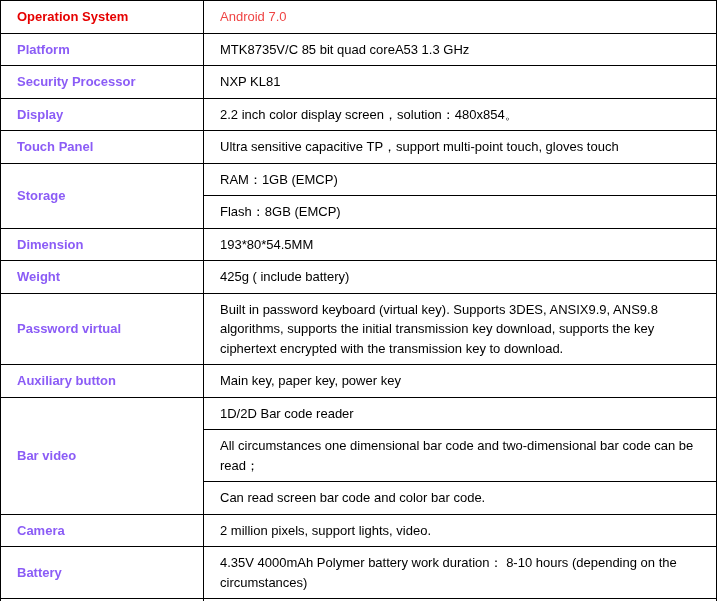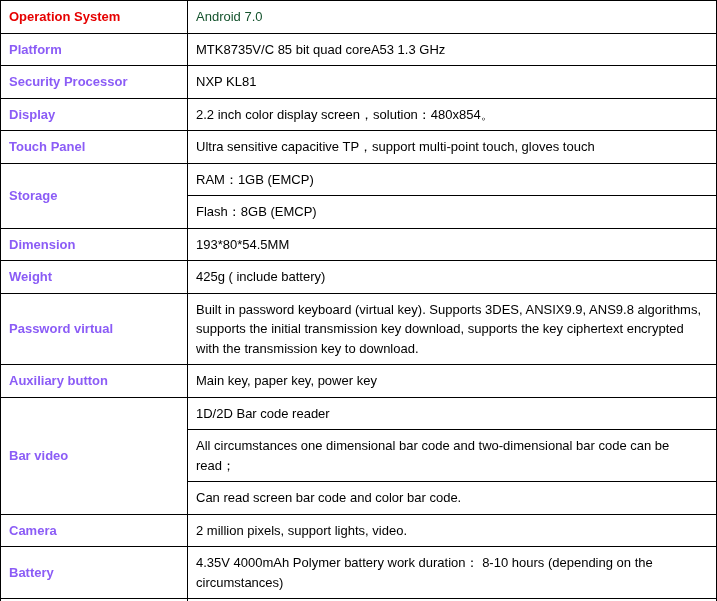--- a/index.html
+++ b/index.html
@@ -9,37 +9,37 @@
     font-size: 13px;
     background: #fff;
   }
   .spec-table {
     width: 717px;
     border-collapse: collapse;
     border: 1px solid #000;
   }
   .spec-table td {
     border: 1px solid #000;
-    padding: 6px 8px;
+    padding: 6px 16px;
     vertical-align: middle;
     line-height: 1.5;
   }
   .label-col {
     width: 170px;
     font-weight: bold;
     color: #8b5cf6;
   }
   .value-col {
     color: #000;
   }
   .highlight-label {
     color: #e60000;
   }
   .highlight-value {
-    color: #14532d;
+    color: #ef4444;
   }
 </style>
 </head>
 <body>
 
 <table class="spec-table">
   <tbody>
       <tr>
     <td class="label-col highlight-label">Operation System</td>
     <td class="value-col highlight-value">Android 7.0</td>

